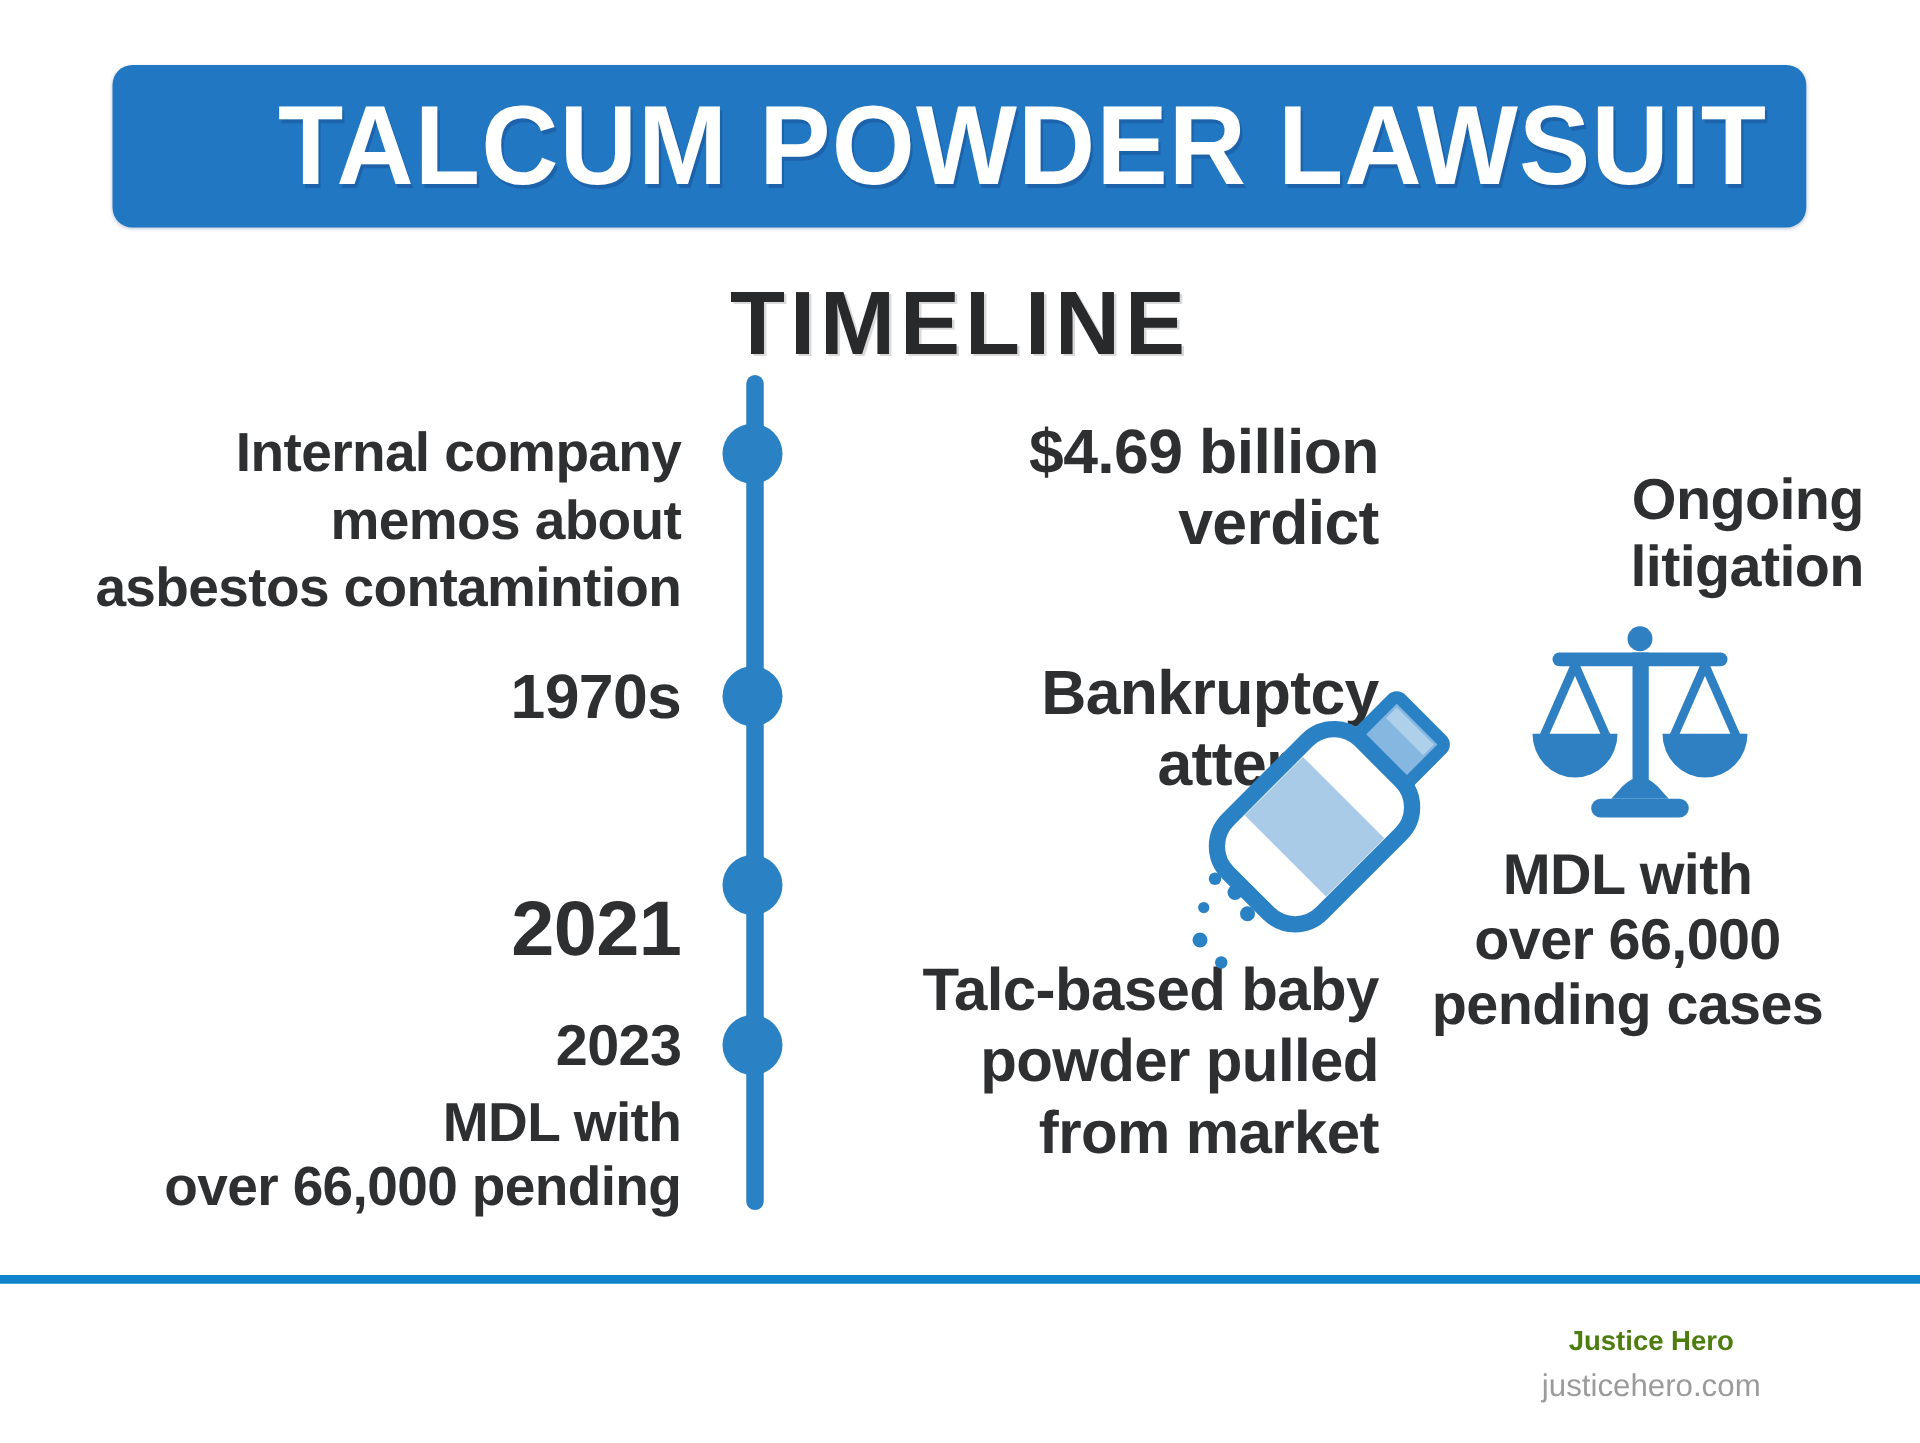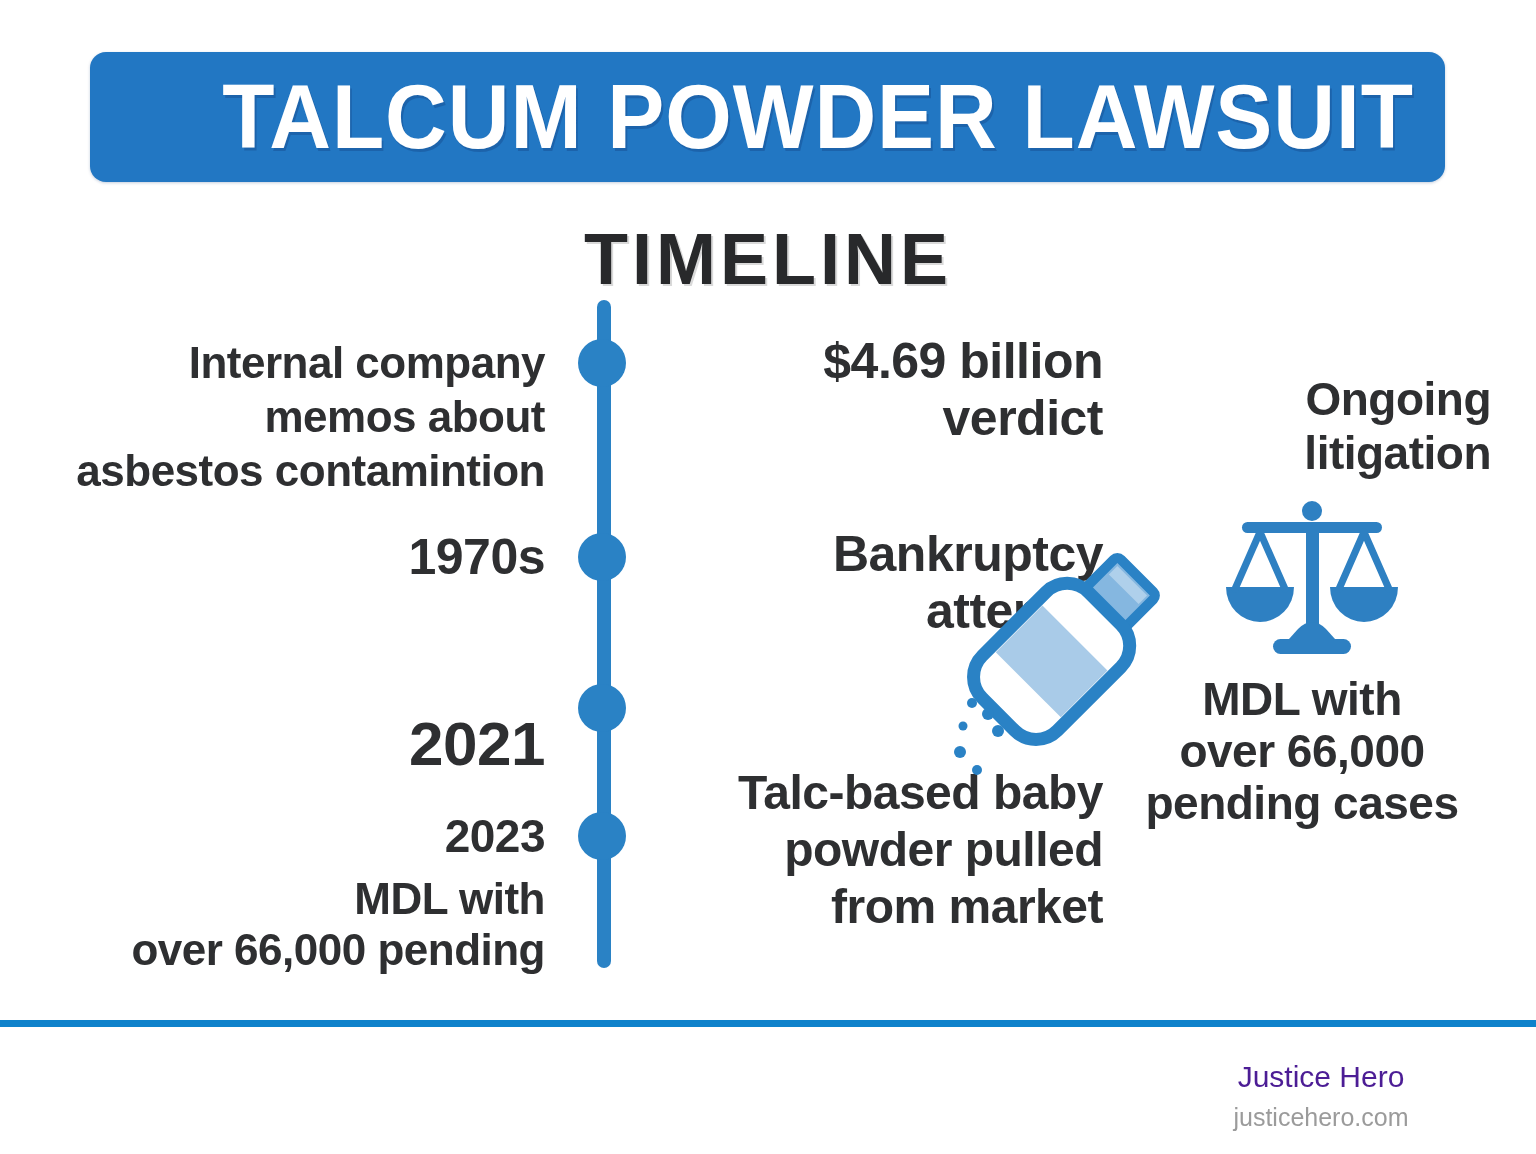--- a/index.html
+++ b/index.html
@@ -60,21 +60,21 @@
 
   
   .lbl-ongoing{left:1135px;top:372px;width:356px;text-align:right;font-size:46px;line-height:54px;}
   .scales-icon{left:1222px;top:492px;}
   .lbl-mdlcases{left:1122px;top:673px;width:360px;text-align:center;font-size:46px;line-height:52px;}
   .bottle-icon{left:920px;top:538px;}
 
   
   .footer-divider{left:0;top:1020px;width:1536px;height:7px;background:var(--divider-blue);}
   .brand-block{left:1171px;top:1060px;width:300px;text-align:center;}
-  .brand-name{font-size:30px;font-weight:400;color:#4c1d95;letter-spacing:0;}
+  .brand-name{font-size:22px;font-weight:700;color:#4d7c0f;letter-spacing:0;}
   .brand-site{margin-top:9px;font-size:25px;color:var(--grey);}
 </style>
 </head>
 <body>
 
 <div class="canvas">
 
   <div class="abs header-bar">
     <div class="header-title">TALCUM POWDER LAWSUIT</div>
   </div>

